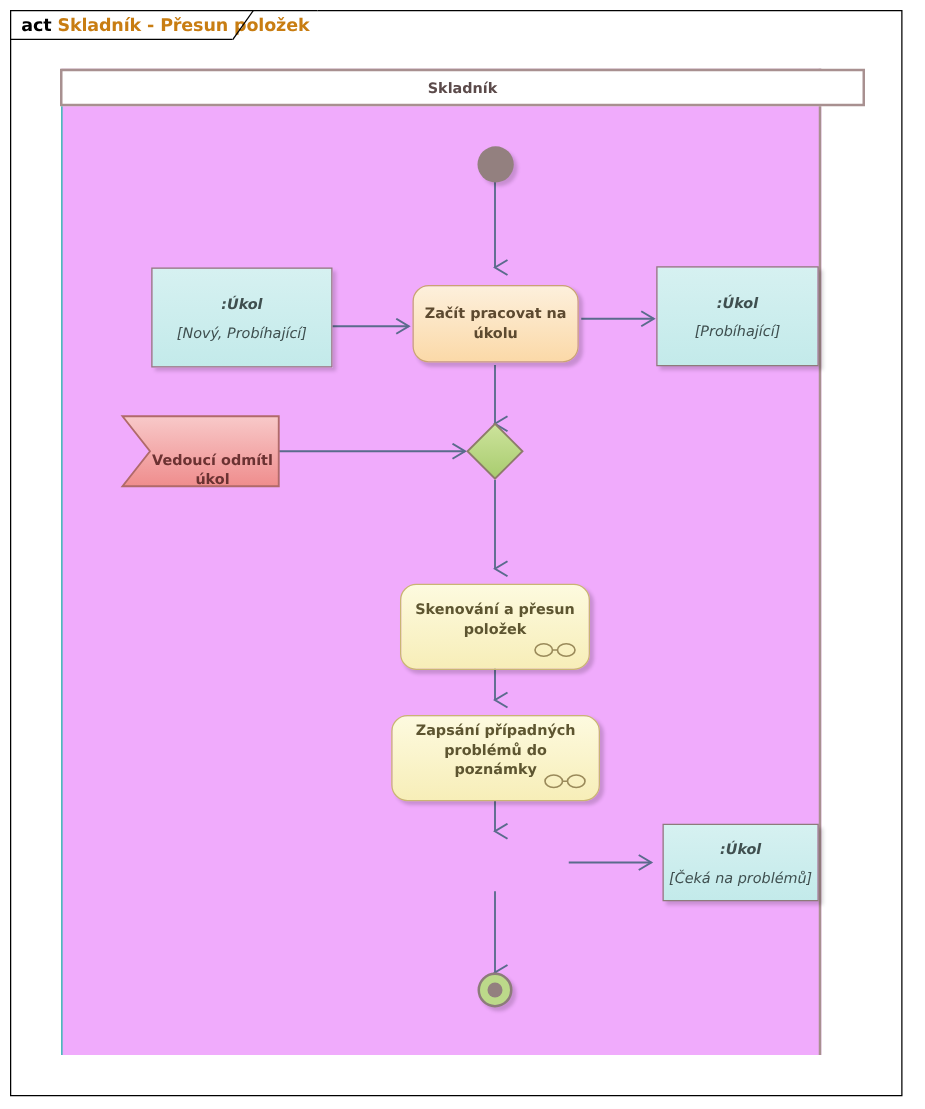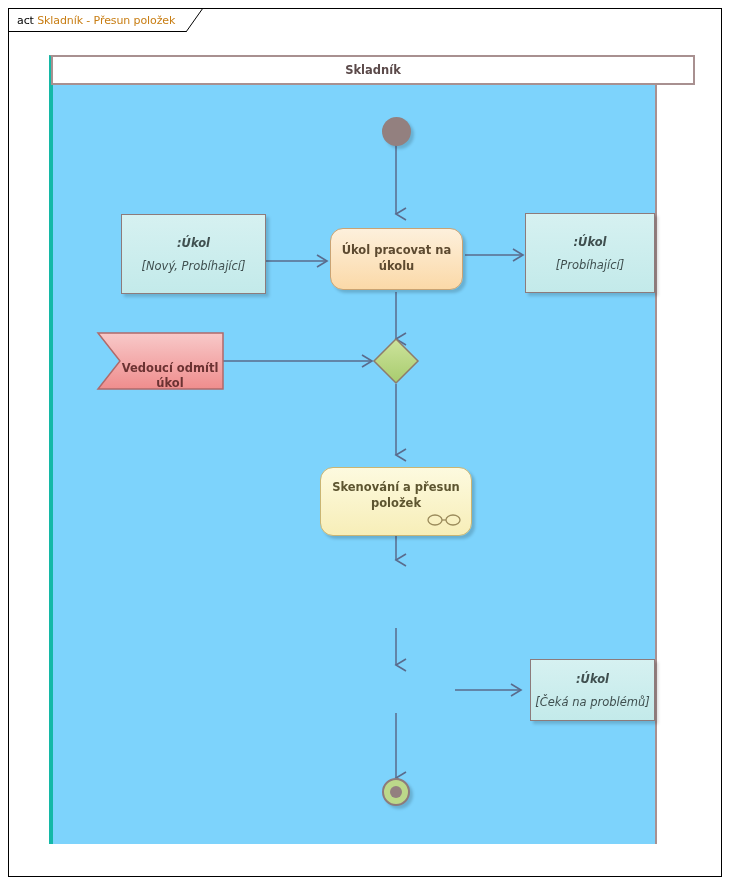--- a/index.html
+++ b/index.html
@@ -50,22 +50,22 @@
     padding: 0 6px 0 8px;
     display: flex;
     align-items: center;
     white-space: nowrap;
     background: #ffffff;
     border-top: 1px solid #000;
     border-left: 1px solid #000;
     box-sizing: border-box;
   }
   .title-tab-text {
-    font-size: 11px;
-    font-weight: normal;
+    font-size: 14px;
+    font-weight: bold;
     letter-spacing: -0.1px;
   }
   .title-kw { color: #000000; }
   .title-name { color: #c87d12; }
   .title-tab-slash {
     position: absolute;
     top: 0;
     height: 24px;
     width: 18px;
     overflow: hidden;
@@ -79,24 +79,24 @@
   }
 
   
   .partition {
     position: absolute;
     left: 49px;
     top: 55px;
     width: 608px;
     height: 789px;
     box-sizing: border-box;
-    border-left: 4px solid #14b8a6;
+    border-left: 1px solid #14b8a6;
     border-right: 2px solid #a89090;
     border-top: 2px solid #a89090;
-    background: #7dd3fc;
+    background: #f0abfc;
   }
   .partition-header {
     position: absolute;
     left: -2px;
     top: -2px;
     width: 644px;
     height: 30px;
     box-sizing: border-box;
     border: 2px solid #a89090;
     background: #ffffff;
@@ -304,21 +304,21 @@
   </svg>
 
   <div class="node initial-node" style="left:382px; top:117px; width:29px; height:29px;"></div>
 
   <div class="node object-node" style="left:121px; top:214px; width:145px; height:80px;">
     <div class="object-name">:Úkol</div>
     <div class="object-state">[Nový, Probíhající]</div>
   </div>
 
   <div class="node action-node" style="left:330px; top:228px; width:133px; height:62px;">
-    <div class="node-label">Úkol pracovat na úkolu</div>
+    <div class="node-label">Začít pracovat na úkolu</div>
   </div>
 
   <div class="node object-node" style="left:525px; top:213px; width:130px; height:80px;">
     <div class="object-name">:Úkol</div>
     <div class="object-state">[Probíhající]</div>
   </div>
 
   <div class="node signal-node" style="left:95px; top:330px; width:128px; height:62px;">
     <svg class="signal-svg" width="131" height="65">
       <defs>
@@ -346,20 +346,28 @@
 
   <div class="node struct-node" style="left:320px; top:455px; width:152px; height:69px;">
     <div class="node-label">Skenování a přesun položek</div>
     <svg class="rake-icon" viewBox="0 0 34 14">
       <ellipse cx="8" cy="7" rx="7" ry="5" fill="none" stroke="#9a8a5a" stroke-width="1.3"></ellipse>
       <ellipse cx="26" cy="7" rx="7" ry="5" fill="none" stroke="#9a8a5a" stroke-width="1.3"></ellipse>
       <line x1="15" y1="7" x2="19" y2="7" stroke="#9a8a5a" stroke-width="1.3"></line>
     </svg>
   </div>
 
+  <div class="node struct-node" style="left:313px; top:560px; width:167px; height:69px;">
+    <div class="node-label">Zapsání případných problémů do poznámky</div>
+    <svg class="rake-icon" viewBox="0 0 34 14">
+      <ellipse cx="8" cy="7" rx="7" ry="5" fill="none" stroke="#9a8a5a" stroke-width="1.3"></ellipse>
+      <ellipse cx="26" cy="7" rx="7" ry="5" fill="none" stroke="#9a8a5a" stroke-width="1.3"></ellipse>
+      <line x1="15" y1="7" x2="19" y2="7" stroke="#9a8a5a" stroke-width="1.3"></line>
+    </svg>
+  </div>
 
 
   <div class="node object-node" style="left:530px; top:659px; width:125px; height:62px;">
     <div class="object-name">:Úkol</div>
     <div class="object-state">[Čeká na problémů]</div>
   </div>
 
   <div class="node final-outer" style="left:382px; top:778px; width:28px; height:28px;">
     <div class="final-inner"></div>
   </div>

